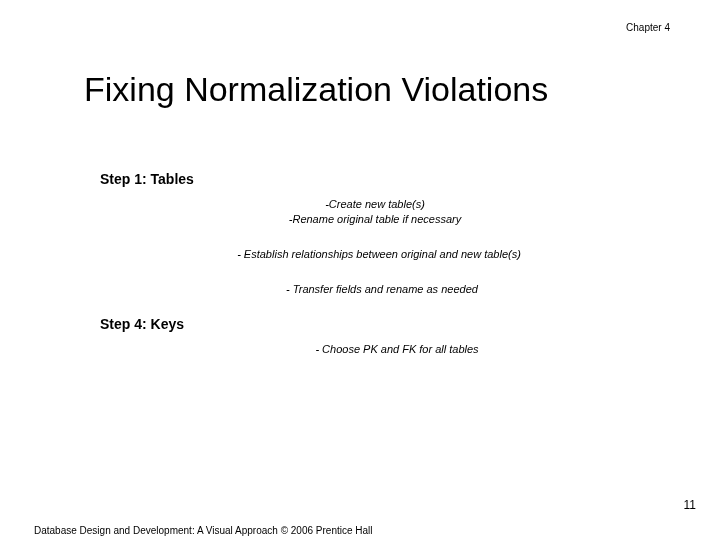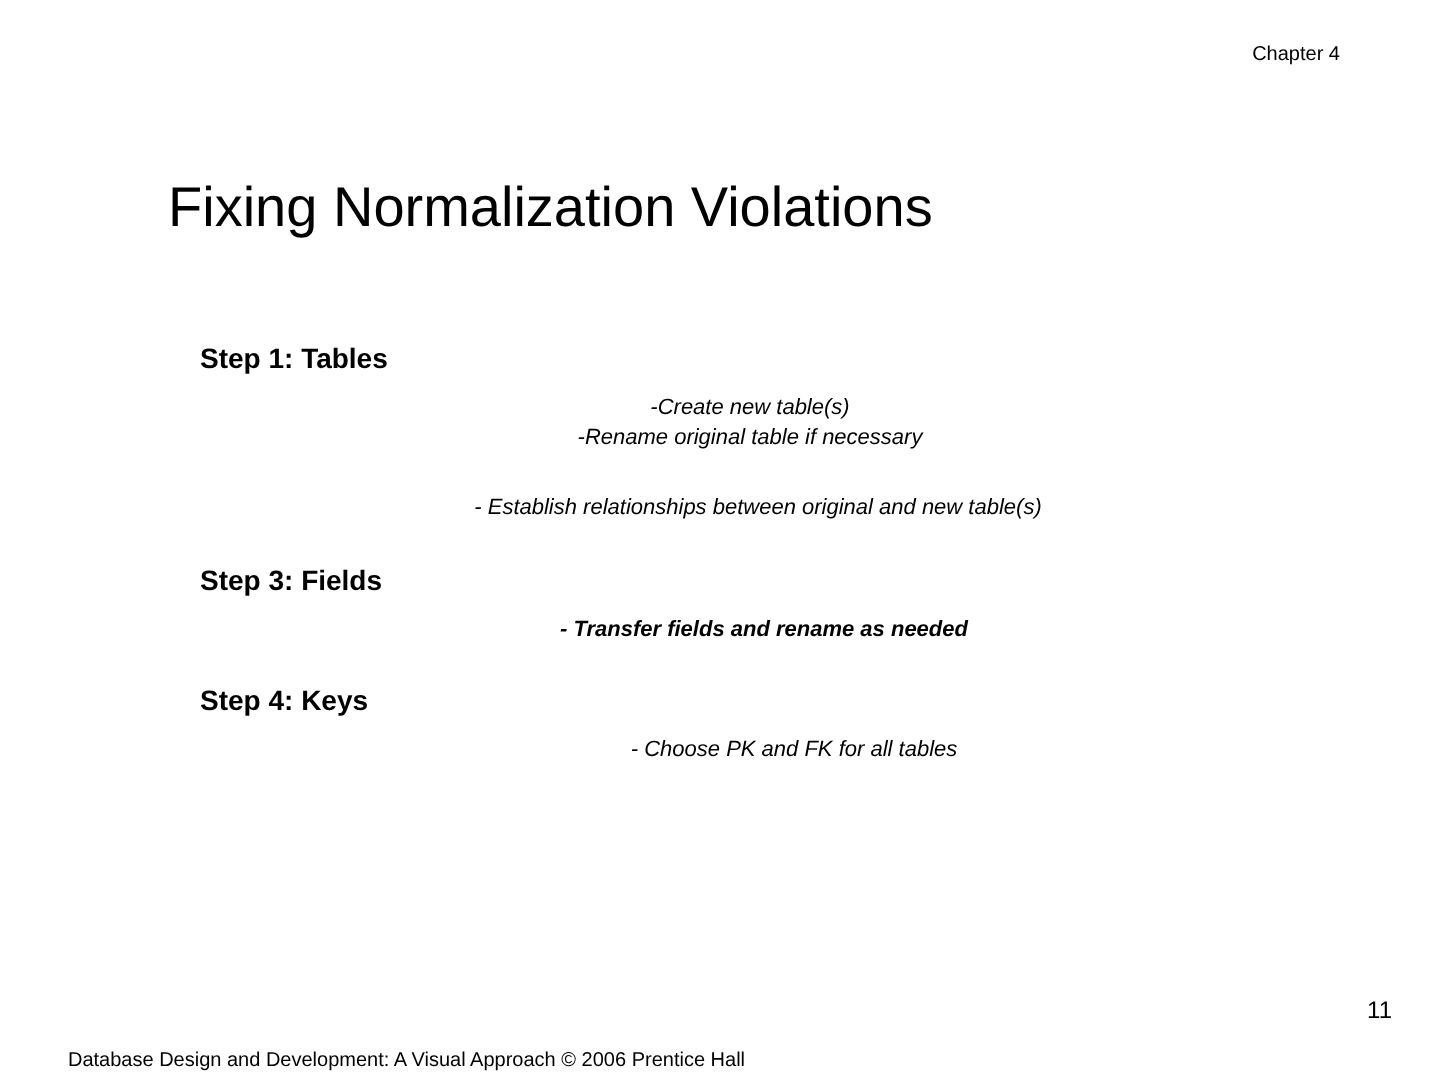--- a/index.html
+++ b/index.html
@@ -13,23 +13,23 @@
       overflow: hidden;
     }
     .chapter-header {
       position: absolute;
       top: 22px;
       right: 50px;
       font-size: 10px;
     }
     .title {
       position: absolute;
-      top: 88px;
+      top: 70px;
       left: 84px;
-      font-size: 28px;
+      font-size: 34px;
       font-weight: normal;
     }
     .content {
       position: absolute;
       top: 155px;
       left: 100px;
       width: 520px;
     }
     .step-header {
       font-size: 14px;
@@ -40,21 +40,21 @@
     .step-header.indent-1 { margin-left: 4px; }
     .step-items {
       font-size: 11px;
       font-style: italic;
       margin-left: 30px;
       margin-bottom: 20px;
       line-height: 1.35;
       text-align: center;
     }
     .step-items.indent-2 { margin-left: 38px; }
-    .step-items.indent-3 { margin-left: 44px; font-weight: bold; }
+    .step-items.indent-3 { margin-left: 44px; }
     .step-items.indent-4 { margin-left: 74px; }
     .footer-left {
       position: absolute;
       bottom: 4px;
       left: 34px;
       font-size: 10px;
     }
     .footer-right {
       position: absolute;
       bottom: 28px;
@@ -75,21 +75,20 @@
   <div class="step-header">Step 1: Tables</div>
   <div class="step-items">
     <div>-Create new table(s)</div>
     <div>-Rename original table if necessary</div>
   </div>
 
   <div class="step-items indent-2">
     <div>- Establish relationships between original and new table(s)</div>
   </div>
 
-  <div class="step-header">Step 3: Fields</div>
   <div class="step-items indent-3">
     <div>- Transfer fields and rename as needed</div>
   </div>
 
   <div class="step-header">Step 4: Keys</div>
   <div class="step-items indent-4">
     <div>- Choose PK and FK for all tables</div>
   </div>
 
 </div>

